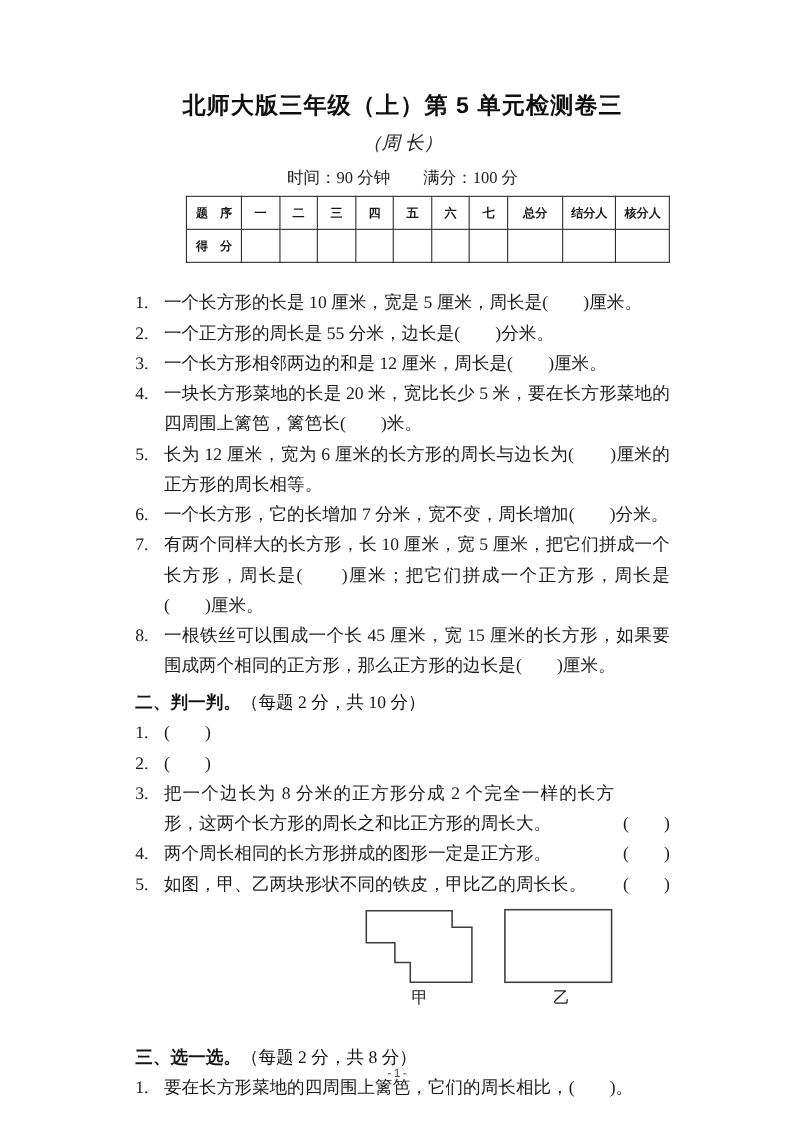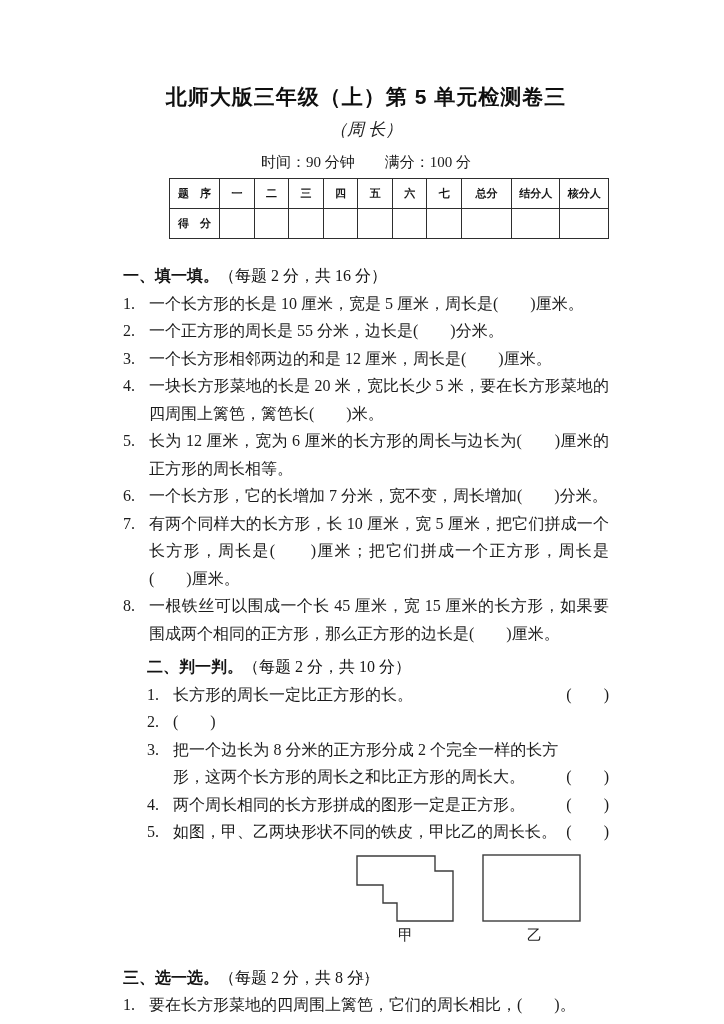--- a/index.html
+++ b/index.html
@@ -57,21 +57,21 @@
     font-weight: 600;
     color: #161616;
     padding: 0 2px;
   }
   col.c-label { width: 57px; }
   col.c-num   { width: 40px; }
   col.c-wide1 { width: 60px; }
   col.c-wide2 { width: 58px; }
 
   .section { margin-top: 23px; }
-  .section.tight { margin-top: 6px; margin-left: 24px; }
+  .section.tight { margin-top: 6px; }
   .sec-heading {
     font-size: 16px;
     line-height: 27.5px;
     color: #141414;
   }
   .sec-heading .bold {
     font-weight: bold;
     font-family: "Liberation Sans", "DejaVu Sans", sans-serif;
   }
   .sec-heading .note { font-weight: normal; }
@@ -166,23 +166,20 @@
           <td></td>
           <td></td>
           <td></td>
           <td></td>
           <td></td>
         </tr>
       </tbody>
     </table>
 
     <div class="section">
-      <div class="sec-heading">
-        <span class="bold">一、填一填。</span><span class="note">（每题 2 分，共 16 分）</span>
-      </div>
       <div class="q">
         <span class="qnum">1.</span>
         <div class="qtext">一个长方形的长是 10 厘米，宽是 5 厘米，周长是(　　)厘米。</div>
       </div>
       <div class="q">
         <span class="qnum">2.</span>
         <div class="qtext">一个正方形的周长是 55 分米，边长是(　　)分米。</div>
       </div>
       <div class="q">
         <span class="qnum">3.</span>
@@ -209,21 +206,20 @@
         <div class="qtext">一根铁丝可以围成一个长 45 厘米，宽 15 厘米的长方形，如果要围成两个相同的正方形，那么正方形的边长是(　　)厘米。</div>
       </div>
     </div>
 
     <div class="section tight">
       <div class="sec-heading">
         <span class="bold">二、判一判。</span><span class="note">（每题 2 分，共 10 分）</span>
       </div>
       <div class="q judge">
         <span class="qnum">1.</span>
-        <div class="qtext">长方形的周长一定比正方形的长。</div>
         <span class="bracket">(　　)</span>
       </div>
       <div class="q judge">
         <span class="qnum">2.</span>
         <span class="bracket">(　　)</span>
       </div>
       <div class="q judge">
         <span class="qnum">3.</span>
         <div class="qtext">把一个边长为 8 分米的正方形分成 2 个完全一样的长方形，这两个长方形的周长之和比正方形的周长大。</div>
         <span class="bracket">(　　)</span>
@@ -242,21 +238,21 @@
       <div class="figure-wrap">
         <svg class="figure" width="250" height="96" viewBox="0 0 250 96">
           <polygon points="12,6 90,6 90,21 108,21 108,71 52,71 52,53 38,53 38,35 12,35"></polygon>
           <rect x="138" y="5" width="97" height="66"></rect>
           <text x="53" y="90">甲</text>
           <text x="182" y="90">乙</text>
         </svg>
       </div>
     </div>
 
-    <div class="section" style="margin-top:18px;">
+    <div class="section" style="margin-top:30px;">
       <div class="sec-heading">
         <span class="bold">三、选一选。</span><span class="note">（每题 2 分，共 8 分）</span>
       </div>
       <div class="q">
         <span class="qnum">1.</span>
         <div class="qtext">要在长方形菜地的四周围上篱笆，它们的周长相比，(　　)。</div>
       </div>
     </div>
 
   </div>

